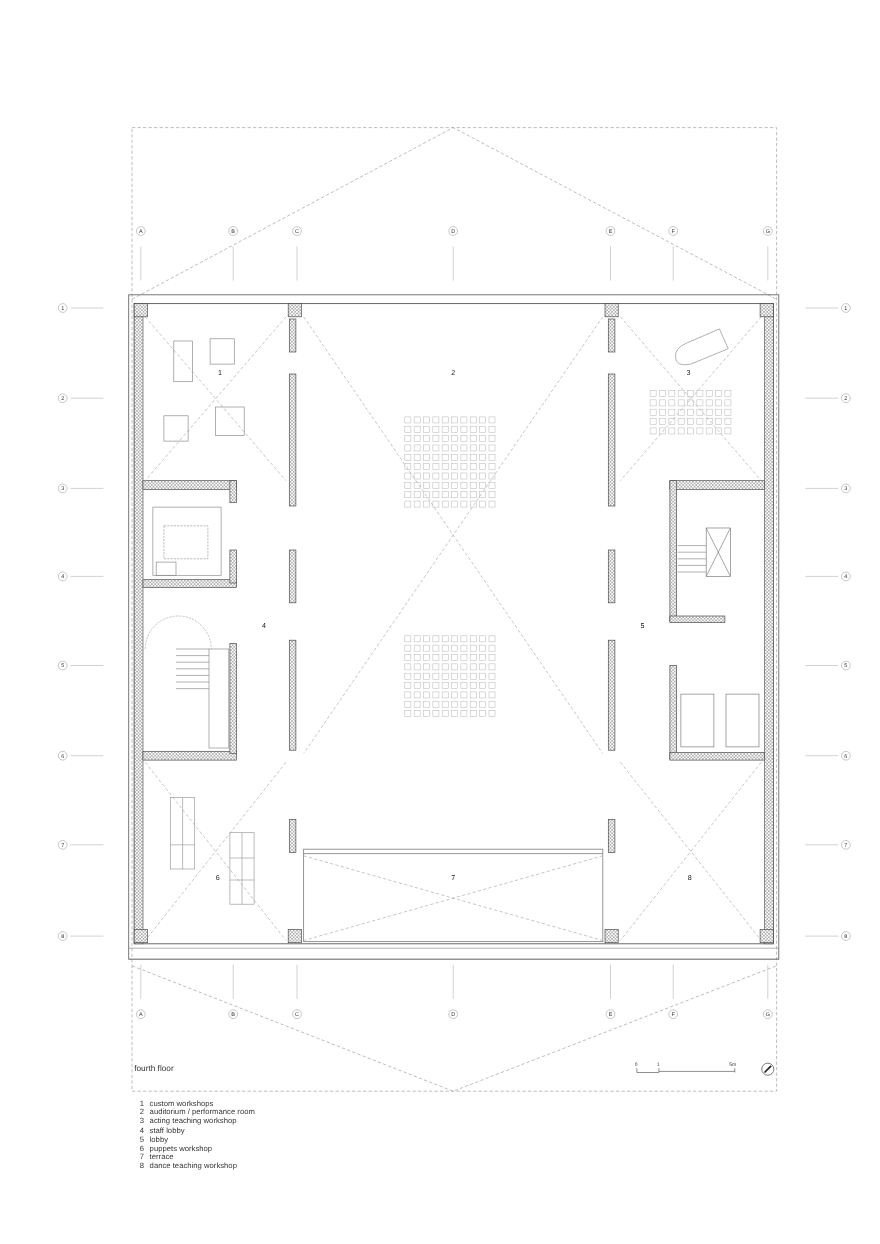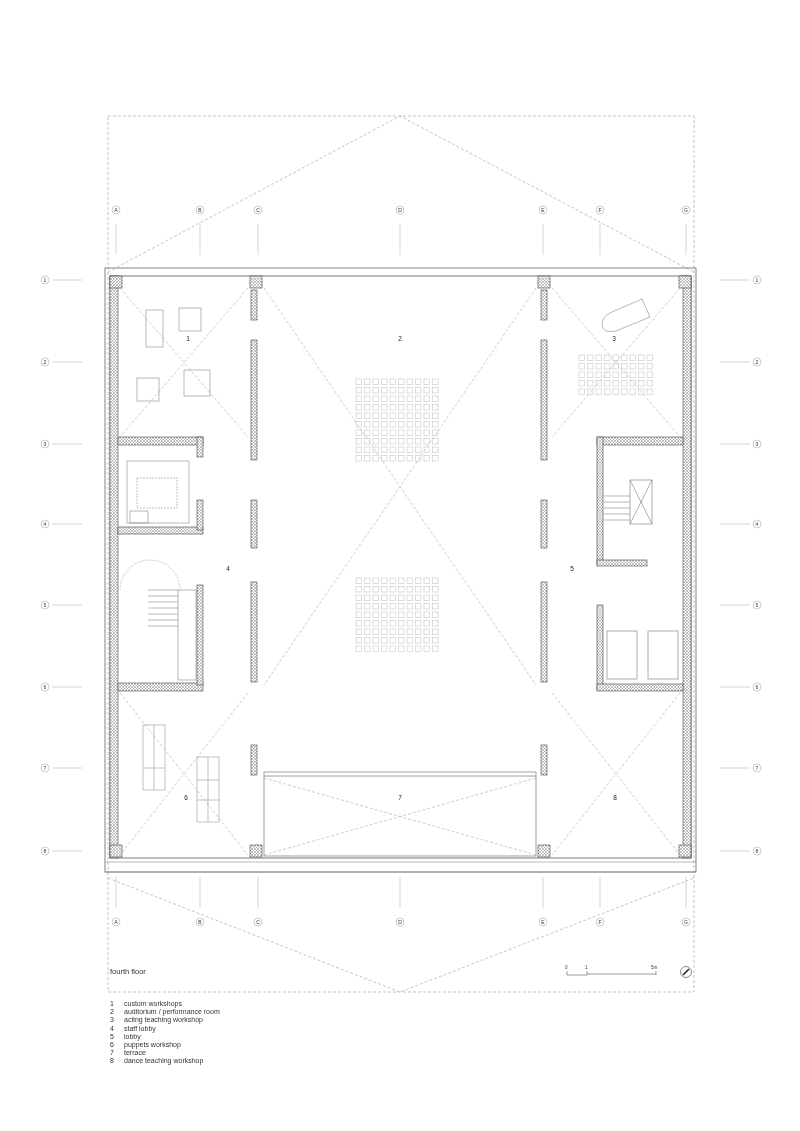--- a/index.html
+++ b/index.html
@@ -1,17 +1,17 @@
 <!DOCTYPE html>
 <html><head>
 <meta charset="utf-8">
 <style>
   html, body { margin:0; padding:0; background:#ffffff; }
   body { width:800px; height:1131px; position:relative; overflow:hidden; font-family:"Liberation Sans", sans-serif; color:#222; }
-  #sheet { position:absolute; left:0; top:0; width:752px; height:1131px; }
+  #sheet { position:absolute; left:12px; top:0; width:752px; height:1131px;text-align:center; }
   svg text { font-family:"Liberation Sans", sans-serif; }
   .floor-label { position:absolute; left:110px; top:967px; font-size:7.5px; color:#333; }
   .legend { position:absolute; left:110px; top:1000px; font-size:7px; line-height:8.2px; color:#333; }
   .legend-row { display:flex; }
   .legend-num { width:14px; }
 </style>
 </head>
 <body>
 
 <div id="sheet">

